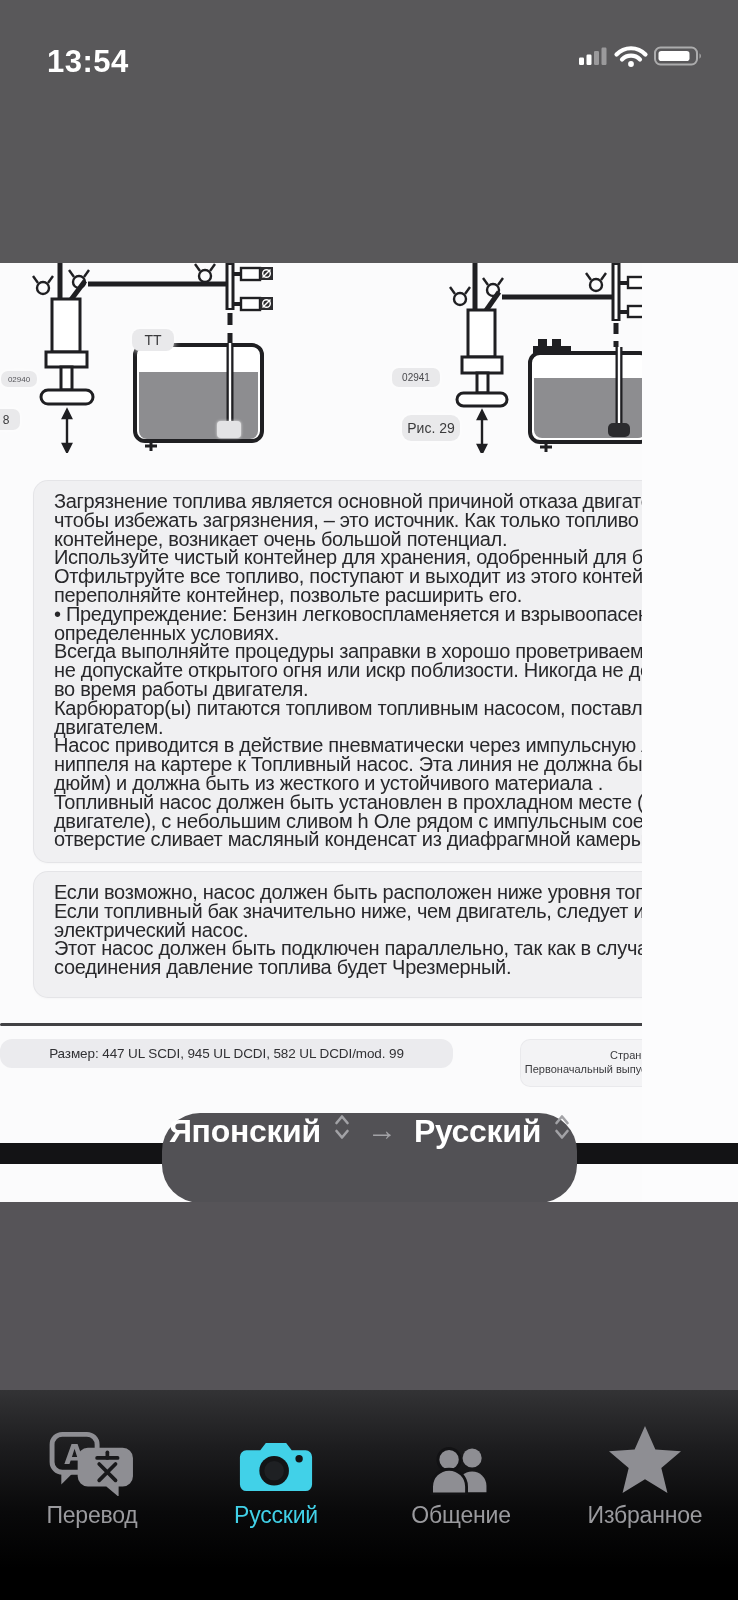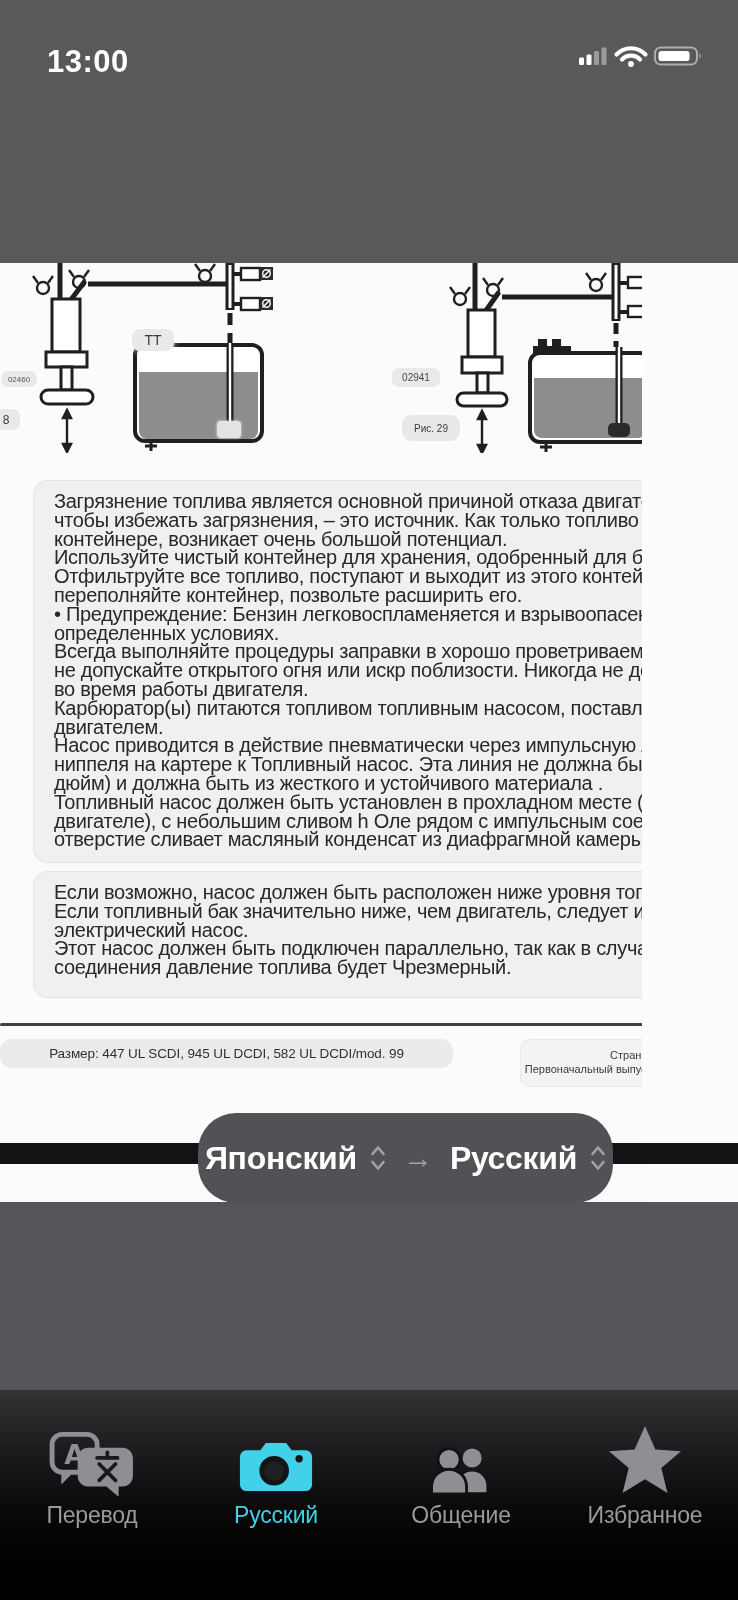--- a/index.html
+++ b/index.html
@@ -18,21 +18,21 @@
   .diagram { position:absolute; top:0; }
   .pill {
     position:absolute; background:#e9e9eb; border-radius:7px; color:#3a3a3c;
     display:flex; align-items:center; justify-content:center;
     box-shadow:0 0 6px rgba(255,255,255,.9);
   }
   .pill-tt      { left:132px; top:66px;  width:42px; height:22px; font-size:14px; border-radius:8px; }
   .pill-02940   { left:1px;   top:108px; width:36px; height:16px; font-size:8px;  color:#55555a; }
   .pill-8       { left:-8px;  top:146px; width:28px; height:21px; font-size:12px; }
   .pill-02941   { left:392px; top:105px; width:48px; height:19px; font-size:10px; color:#4a4a4e; }
-  .pill-ris     { left:402px; top:152px; width:58px; height:26px; font-size:10px; border-radius:9px; }
+  .pill-ris     { left:402px; top:152px; width:58px; height:26px; font-size:14px; border-radius:9px; }
   .tank-chip    { position:absolute; left:217px; top:158px; width:24px; height:17px; background:#e3e3e5;
                   border-radius:4px; box-shadow:0 0 3px rgba(255,255,255,.8); }
   
   .card {
     position:absolute; left:34px; width:668px; background:#f0f0f2;
     border-radius:14px; box-shadow:0 0 0 1px #e4e4e7, 0 1px 3px rgba(0,0,0,.05);
     overflow:hidden;
   }
   .card1 { top:218px; height:381px; }
   .card2 { top:609px; height:125px; }
@@ -51,21 +51,21 @@
     border-radius:9px; font-size:11px; line-height:14px; color:#3a3a3d;
     text-align:right; padding:8px 10px 0 0; white-space:pre-line;
     box-shadow:0 0 0 1px #e9e9ec;
   }
   .bottom-rect { position:absolute; left:227px; top:931px; width:115px; height:16px;
                  background:#fff; border:2px solid #4c4c4e; }
   
   .lang-band { position:absolute; left:0; top:1143px; width:738px; height:21px; background:#131315; }
   .lang-pill {
     position:absolute; left:162px; top:1113px; width:415px; height:90px; background:#525155;
-    border-radius:38px; display:flex; align-items:center; justify-content:center; gap:13px;margin-left:36px;
+    border-radius:38px; display:flex; align-items:flex-start; justify-content:center; gap:13px;
   }
   .lang-label { color:#fff; font-size:32px; font-weight:700; letter-spacing:-0.3px; }
   .lang-arrow { color:#a2a2a6; font-size:30px; font-weight:400; padding:0 4px; }
   
   .camera-area { position:absolute; left:0; top:1202px; width:738px; height:188px; background:#565458; }
   
   .tabbar {
     position:absolute; left:0; top:1390px; width:738px; height:210px;
     background:linear-gradient(180deg,#333335 0%,#1c1c1e 28%,#09090a 58%,#000 85%);
   }
@@ -75,21 +75,21 @@
   .tab-label { font-size:23px; color:#9a9a9e; letter-spacing:-0.2px; }
   .tab.active .tab-label { color:#41d1e8; }
   .tab-icon-box { height:78px; display:flex; align-items:flex-end; justify-content:center; }
 </style>
 </head>
 <body>
 
 <div class="screen">
 
   <div class="top-gray">
-    <div class="time">13:00</div>
+    <div class="time">13:54</div>
     <div class="status-icons">
       <svg width="132" height="22" viewBox="0 0 132 22">
         <g>
           <rect x="0" y="12.5" width="5" height="7.5" rx="1.2" fill="#fff"></rect>
           <rect x="7.5" y="9.5" width="5" height="10.5" rx="1.2" fill="#fff"></rect>
           <rect x="15" y="6" width="5" height="14" rx="1.2" fill="rgba(255,255,255,0.4)"></rect>
           <rect x="22.5" y="2.5" width="5" height="17.5" rx="1.2" fill="rgba(255,255,255,0.4)"></rect>
         </g>
         <g fill="none" stroke="#fff" stroke-linecap="round">
           <path d="M37.5,9.5 a 20,20 0 0 1 29,0" stroke-width="4.2"></path>
@@ -213,21 +213,21 @@
         <line x1="181" y1="84" x2="181" y2="164" stroke-width="2.4" stroke="#fff"></line>
         <rect x="170" y="160" width="22" height="14" rx="5" fill="#2b2b2e" stroke="none"></rect>
         <g stroke-width="3">
           <line x1="108" y1="179" x2="108" y2="189"></line>
             <line x1="102" y1="184" x2="114" y2="184"></line>
         </g>
       </g>
     </svg>
 
     <div class="pill pill-tt">TT</div>
-    <div class="pill pill-02940">02460</div>
+    <div class="pill pill-02940">02940</div>
     <div class="pill pill-8">8</div>
     <div class="pill pill-02941">02941</div>
     <div class="pill pill-ris">Рис. 29</div>
     <div class="tank-chip"></div>
 
     <div class="card card1">
       <div class="card-text">Загрязнение топлива является основной причиной отказа двигателя. Лучшее место,
 чтобы избежать загрязнения, – это источник. Как только топливо находится в вашем
 контейнере, возникает очень большой потенциал.
 Используйте чистый контейнер для хранения, одобренный для безопасности.

